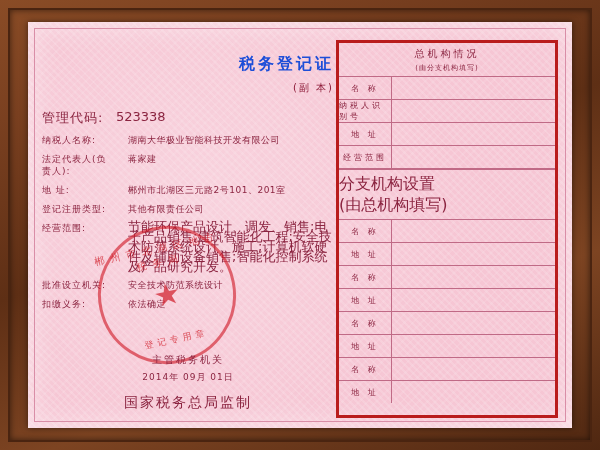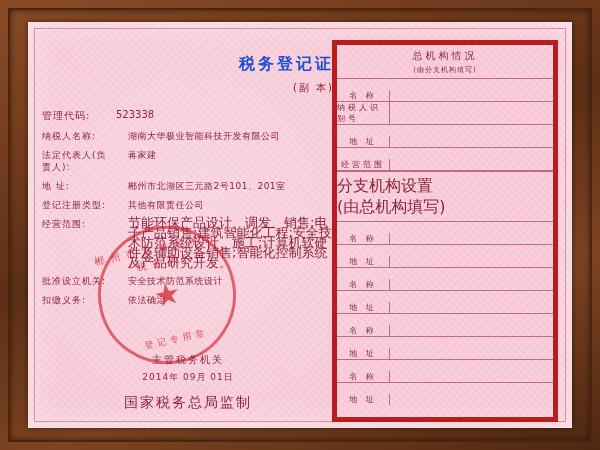--- a/index.html
+++ b/index.html
@@ -54,21 +54,21 @@
   .subtitle{
     text-align:right;font-size:10px;color:#8d1b38;margin-top:6px;letter-spacing:2px;
   }
   .row{
     position:relative;display:flex;align-items:flex-start;
     font-size:9px;color:#8b2440;margin-top:7px;line-height:12px;gap:12px;
   }
   .lbl{width:74px;flex:none;letter-spacing:1px;}
   .val{flex:1;letter-spacing:.5px;}
   .val.small{font-size:13px;line-height:10px;letter-spacing:0;}
-  .code-row{display:flex;font-size:10px;color:#8b2440;margin-top:14px;}
+  .code-row{display:flex;font-size:13px;color:#8b2440;margin-top:14px;}
   .code-row .lbl{width:74px;}
   .two-col{display:flex;font-size:9px;color:#8b2440;margin-top:7px;}
   .two-col .c1{width:74px;}
   .two-col .c3{width:40px;}
   .two-col .c4{flex:1;}
   #left-bottom{
     position:absolute;left:0;right:0;bottom:6px;text-align:center;color:#8b2440;
   }
   .issuer{font-size:10px;letter-spacing:2px;margin-bottom:4px;}
   .date{font-size:9px;letter-spacing:1px;margin-bottom:10px;}
@@ -89,29 +89,29 @@
     font-size:10px;color:rgba(208,26,38,.72);letter-spacing:6px;
   }
   #seal .arc2{
     position:absolute;left:0;right:0;bottom:14px;text-align:center;
     font-size:9px;color:rgba(208,26,38,.72);letter-spacing:4px;
   }
 
   
   #right{
     position:absolute;right:14px;top:18px;width:216px;height:372px;
-    border:5px solid #b91c1c;
+    border:3px solid #b91c1c;
     color:#8b2440;
   }
   .tbl-head{
     text-align:center;border-bottom:1px solid #c06a86;padding:4px 0 3px;
   }
   .tbl-head .t1{font-size:10px;letter-spacing:3px;}
   .tbl-head .t2{font-size:7px;letter-spacing:1px;margin-top:2px;}
-  .trow{display:flex;border-bottom:1px solid #c06a86;height:22px;align-items:flex-end;}
+  .trow{display:flex;border-bottom:1px solid #c06a86;height:22px;}
   .trow:last-child{border-bottom:none;}
   .tcell-lbl{
     width:52px;flex:none;border-right:1px solid #c06a86;
     font-size:8px;display:flex;align-items:center;justify-content:center;letter-spacing:3px;
   }
   .tcell-val{flex:1;}
   .sec-head{
     border-bottom:1px solid #c06a86;border-top:1px solid #c06a86;text-align:left;padding:4px 0 3px;
   }
 </style>

